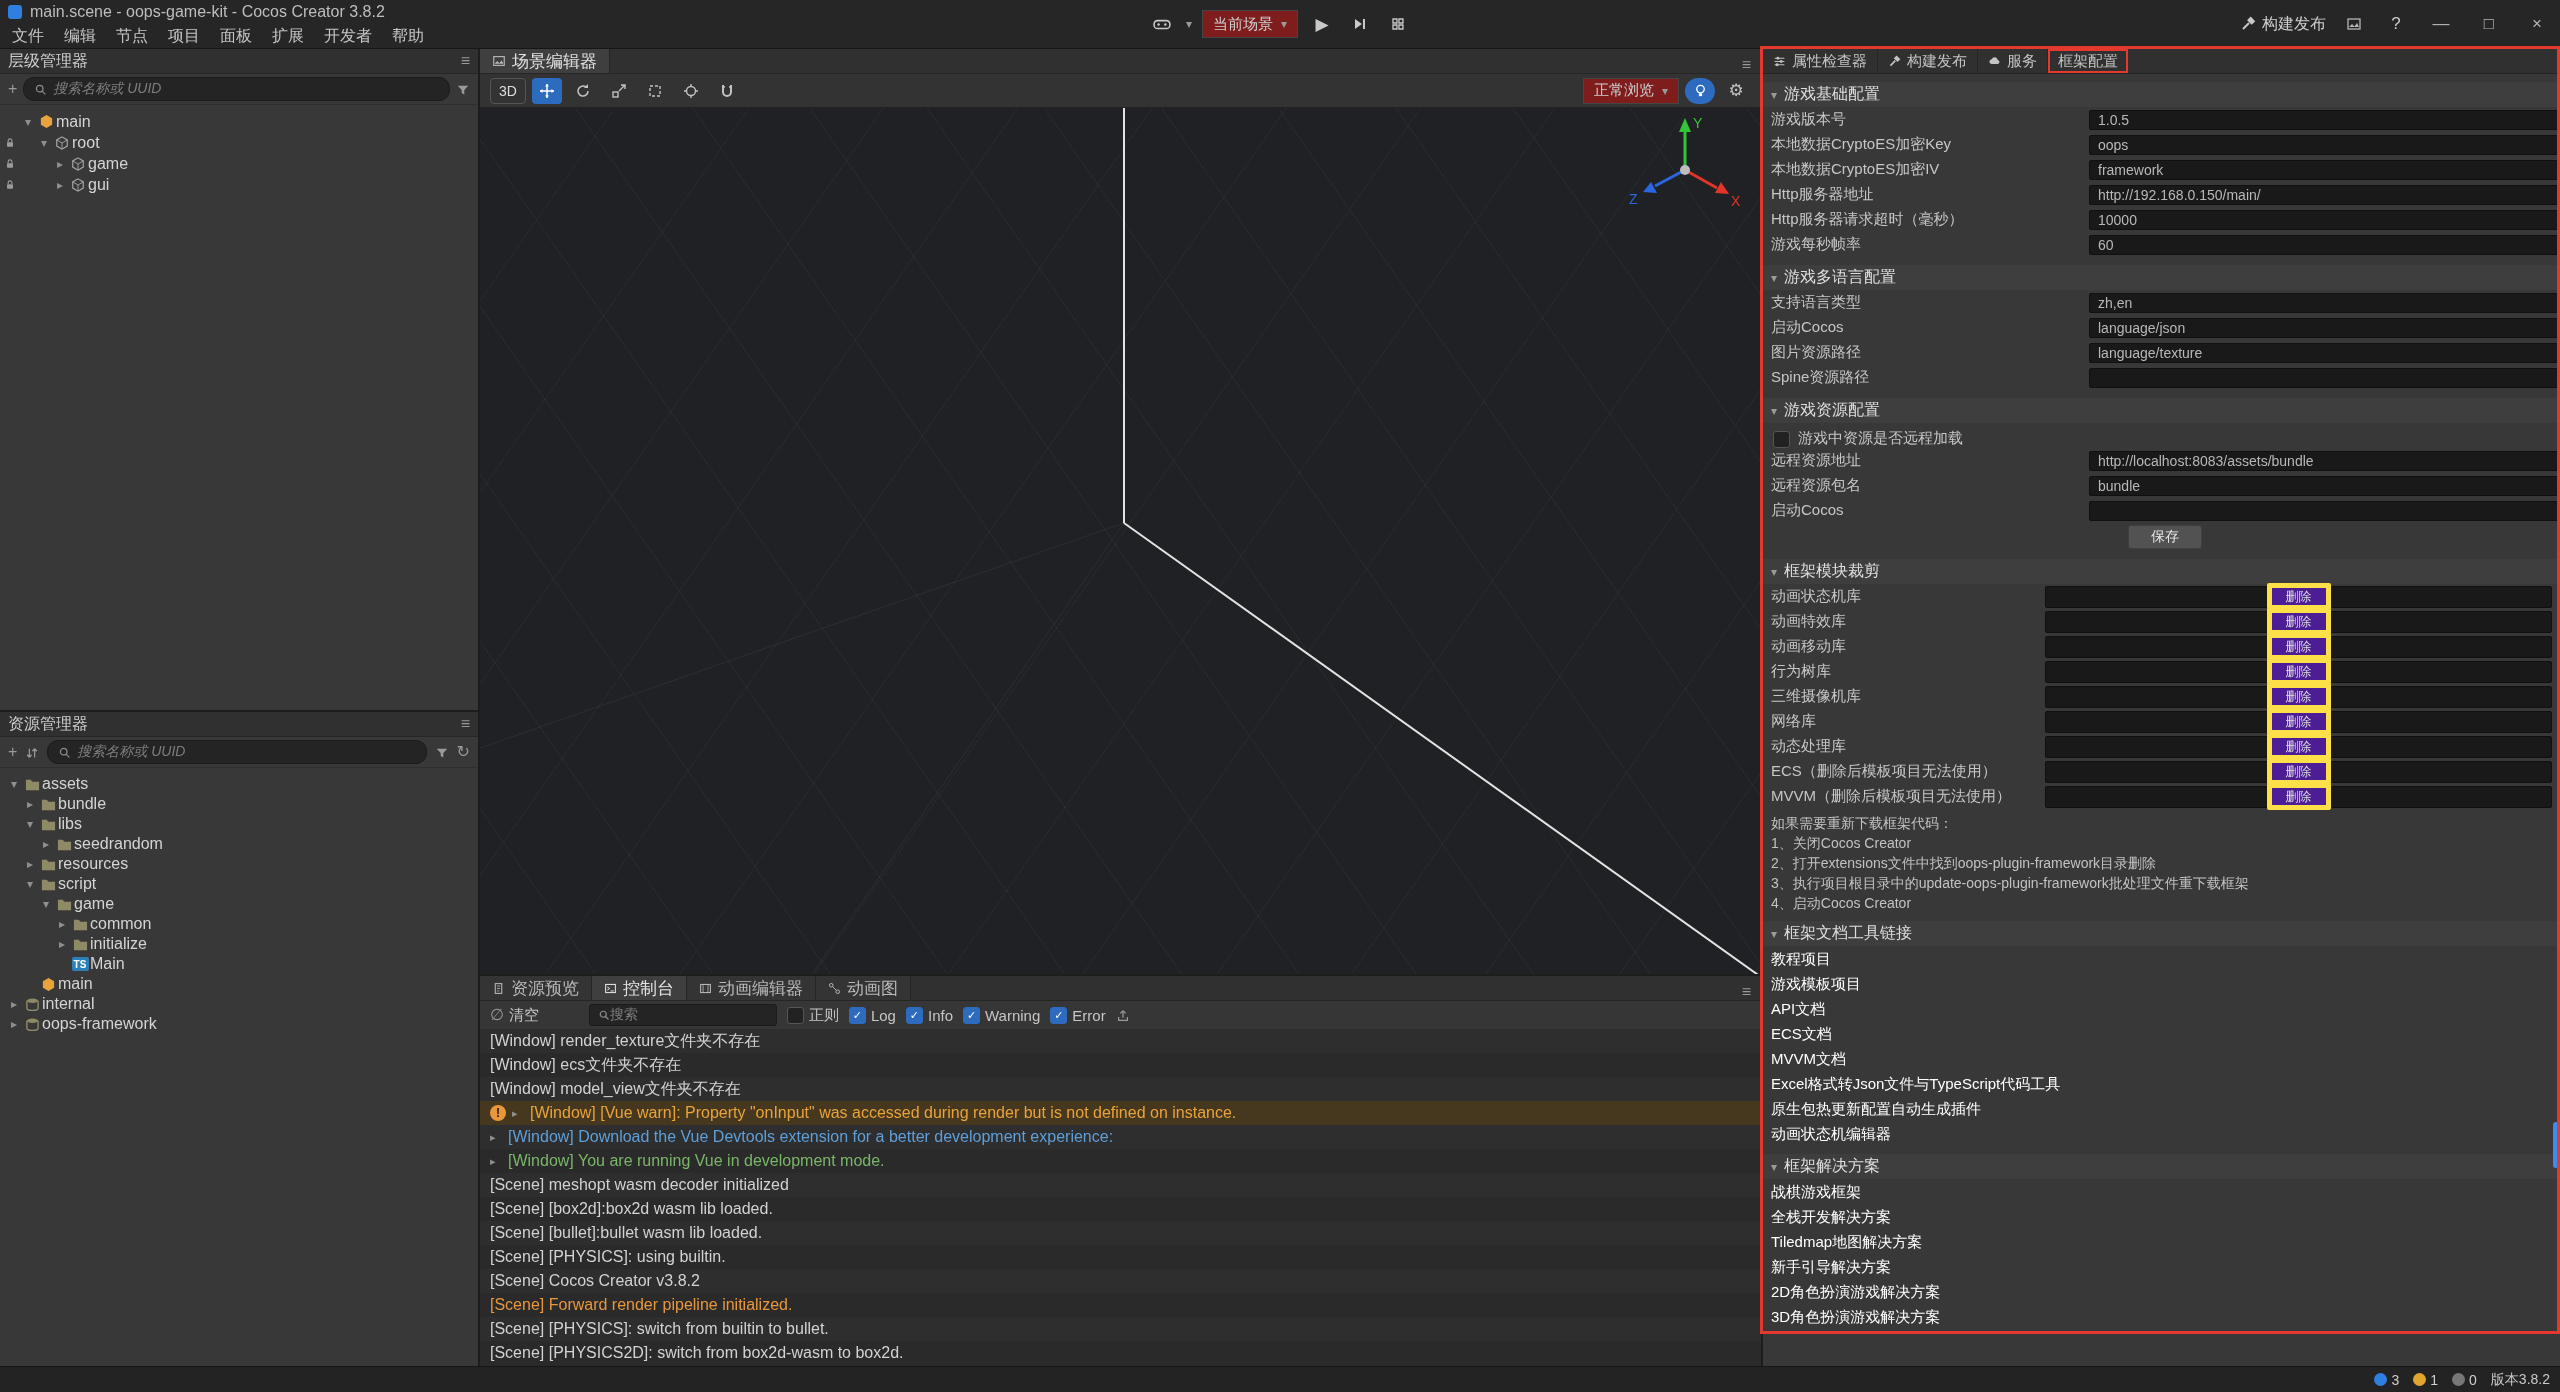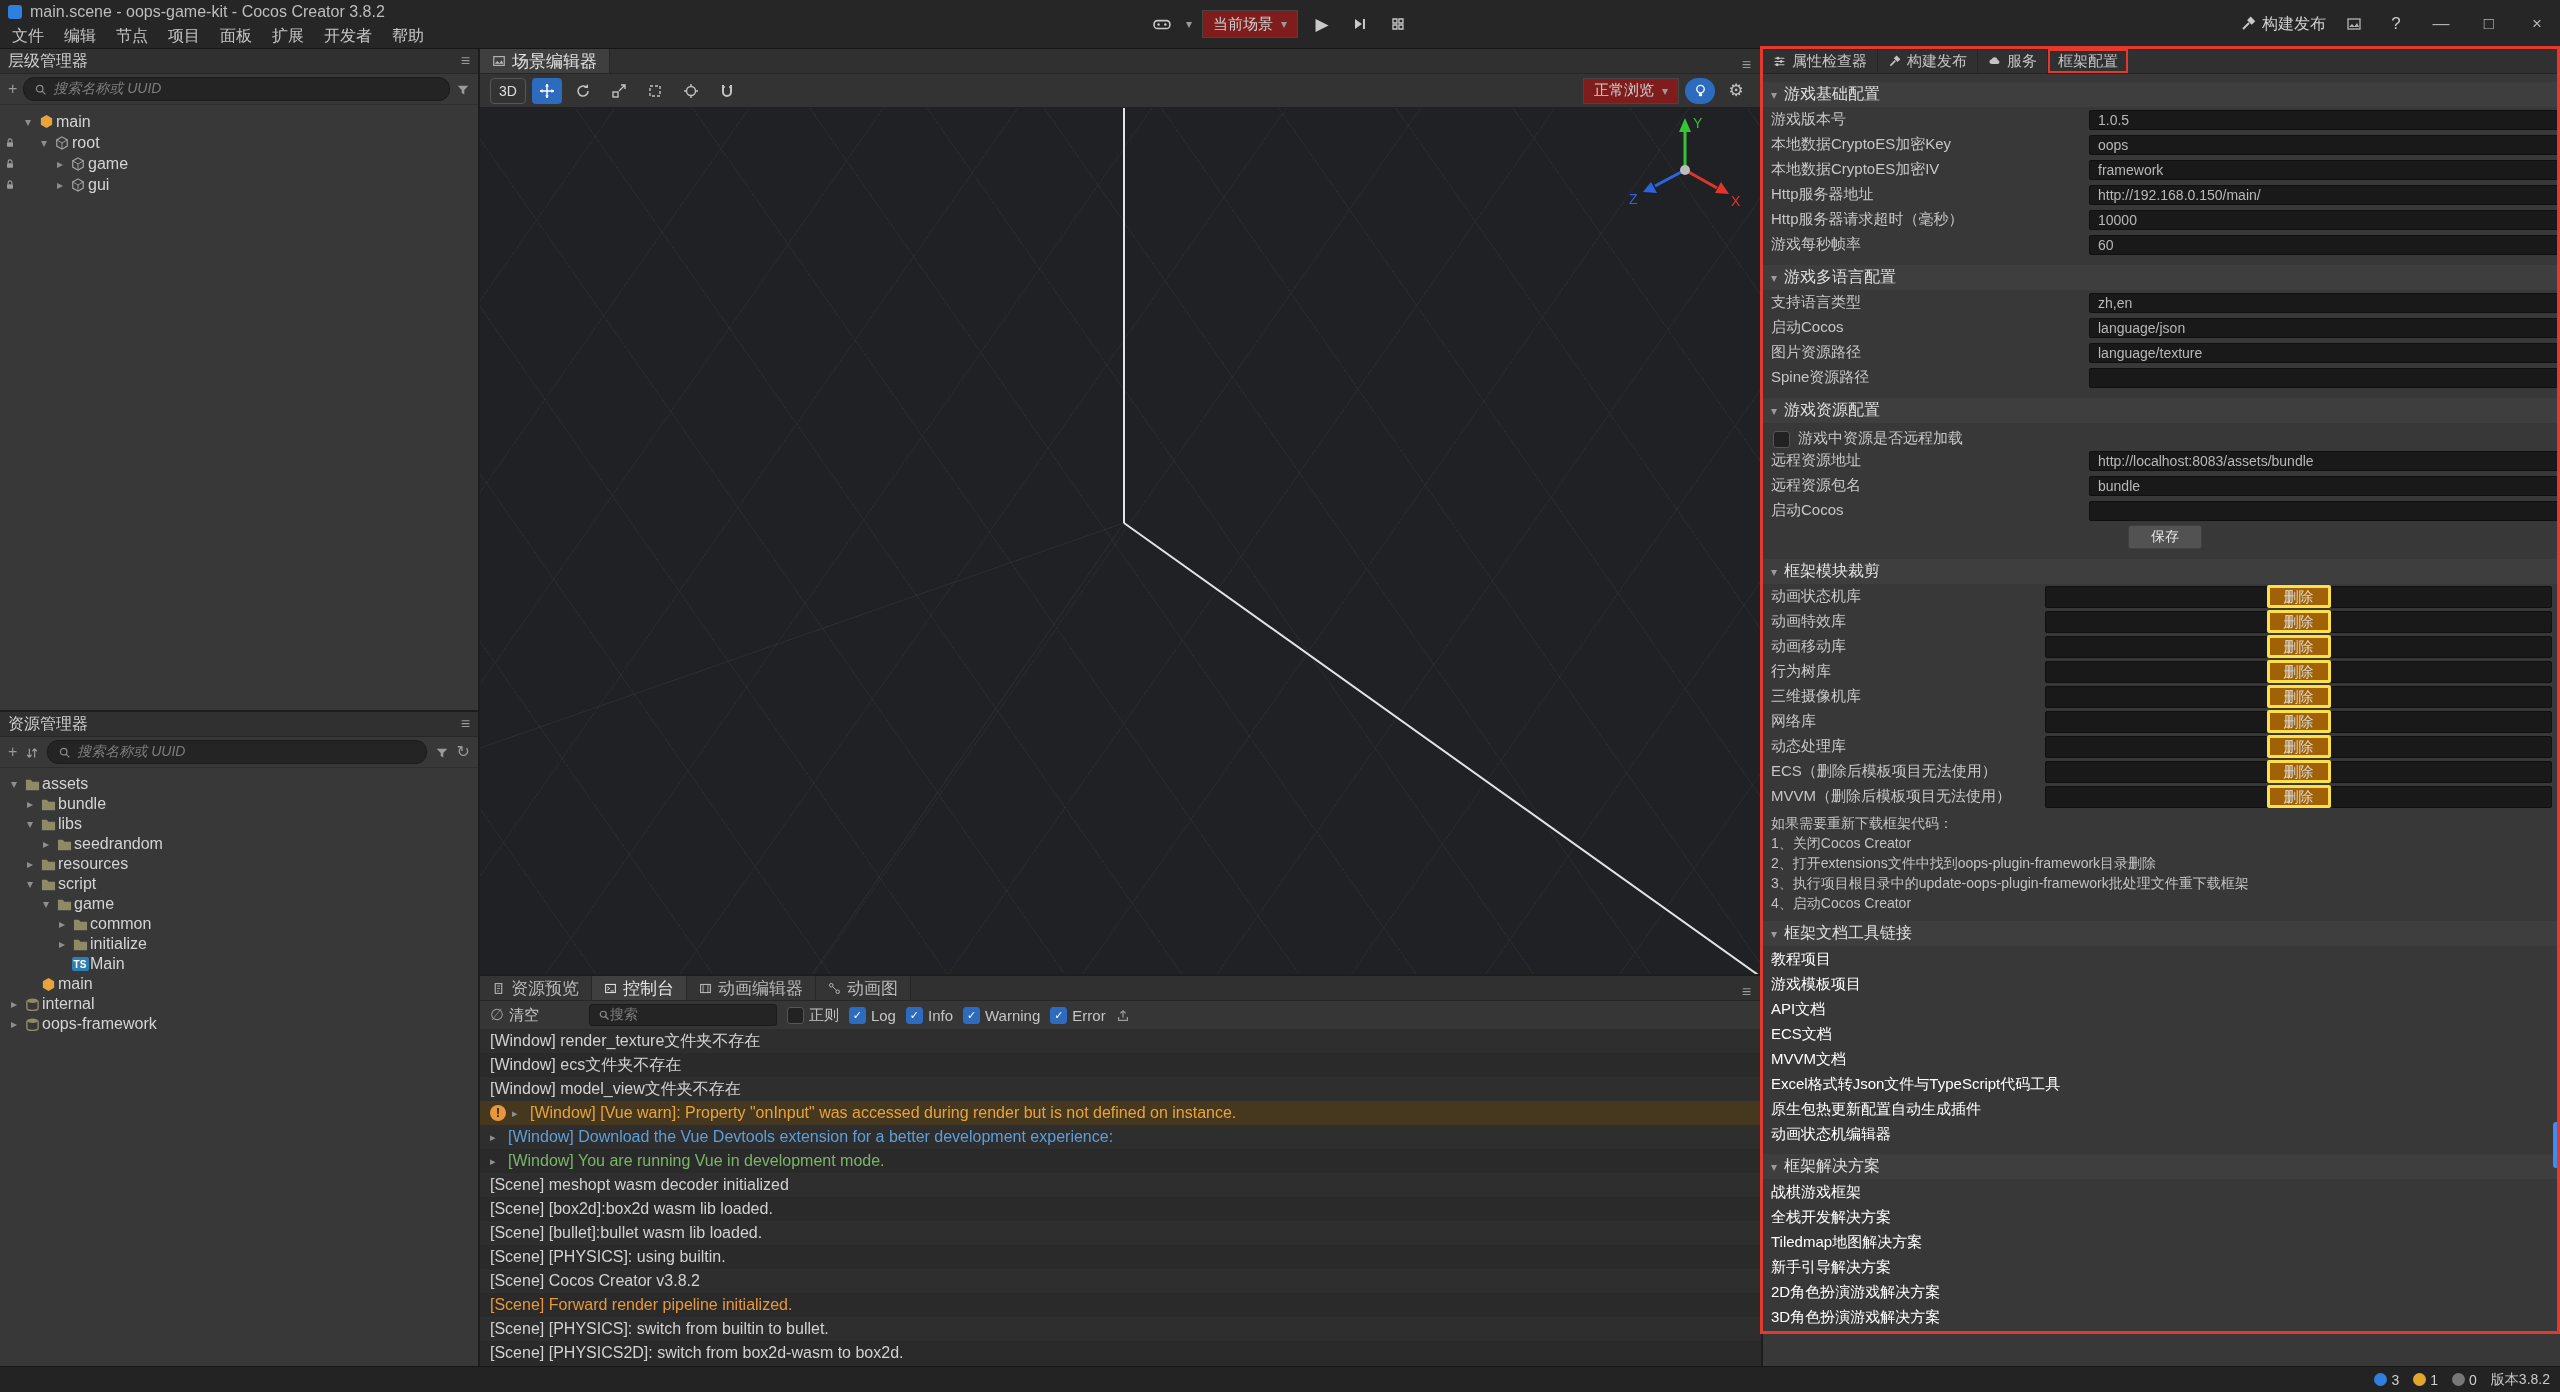--- a/index.html
+++ b/index.html
@@ -82,21 +82,21 @@
   .itab.redsel{border:2px solid #e5392f;padding:0 8px;height:20px;}
   .sec{height:25px;margin-top:8px;background:#3e3e3e;display:flex;align-items:center;gap:7px;padding-left:8px;
        font-size:16px;color:#dedede;}
   .frow{height:25px;display:flex;align-items:center;}
   .frow .lbl{flex:0 0 274px;padding-left:8px;font-size:15px;color:#c6c6c6;overflow:hidden;white-space:nowrap;}
   .frow .val{flex:1;margin-right:8px;}
   input.tin{width:100%;height:20px;box-sizing:border-box;background:#191919;border:1px solid #101010;border-radius:2px;
             color:#b8b8b8;font-size:14px;padding:0 8px;font-family:"Liberation Sans",sans-serif;margin-left:44px;}
   .modstrip{flex:1;height:20px;margin-right:8px;background:#191919;border:1px solid #101010;border-radius:2px;
             display:flex;align-items:center;justify-content:center;}
-  .delbtn{background:#a16207;border:3px solid #fde047;border-radius:2px;color:#ddd;font-size:15px;padding:0 14px;height:17px;line-height:17px;}
+  .delbtn{background:#4c1d95;border:5px solid #fde047;border-radius:2px;color:#ddd;font-size:13px;padding:0 14px;height:17px;line-height:17px;}
   .saverow{height:28px;display:flex;align-items:center;}
   #savebtn{margin-left:365px;width:72px;height:22px;background:#525252;border:1px solid #404040;border-radius:3px;
            color:#e8e8e8;font-size:14px;display:flex;align-items:center;justify-content:center;}
   .cbrow{height:25px;display:flex;align-items:flex-end;gap:8px;padding-left:10px;font-size:15px;color:#c6c6c6;}
   .note{height:20px;line-height:20px;padding-left:8px;font-size:14px;color:#c2c2c2;white-space:nowrap;}
   .lnk{height:25px;line-height:25px;padding-left:8px;font-size:15px;color:#ffffff;cursor:pointer;white-space:nowrap;}
   #ithumb{position:absolute;right:1px;top:1073px;width:6px;height:46px;background:#3f8cf0;border-radius:3px;}
   
   #statusbar{position:absolute;left:0;top:1366px;width:2560px;height:26px;background:#232323;border-top:1px solid #161616;
              display:flex;align-items:center;justify-content:flex-end;gap:14px;padding-right:10px;box-sizing:border-box;font-size:14px;}

